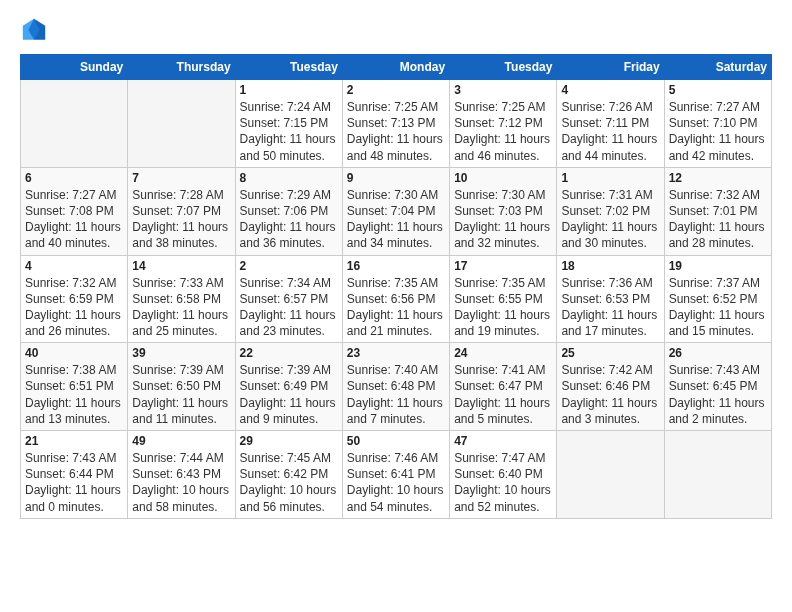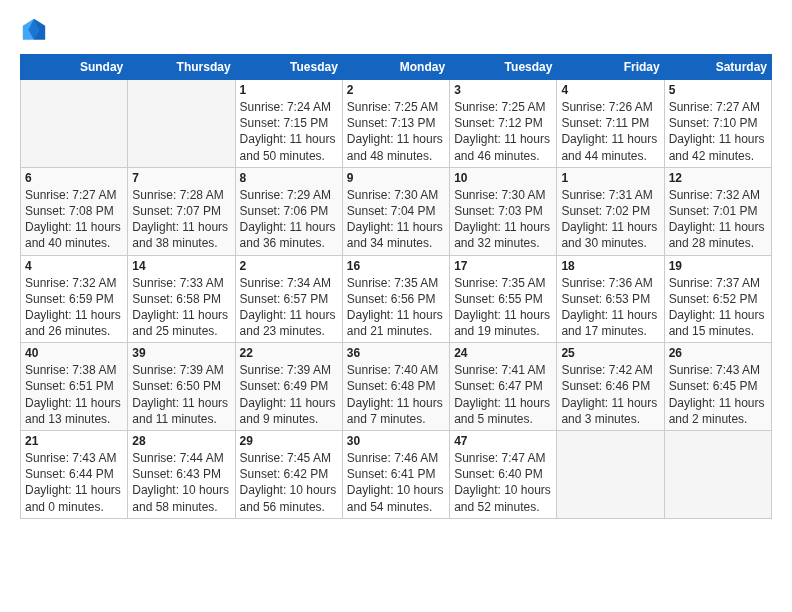--- a/index.html
+++ b/index.html
@@ -224,21 +224,21 @@
           </td>
           <td>
             <span class="day-num">39</span>
             <div class="day-detail">Sunrise: 7:39 AM<br>Sunset: 6:50 PM<br>Daylight: 11 hours and 11 minutes.</div>
           </td>
           <td>
             <span class="day-num">22</span>
             <div class="day-detail">Sunrise: 7:39 AM<br>Sunset: 6:49 PM<br>Daylight: 11 hours and 9 minutes.</div>
           </td>
           <td>
-            <span class="day-num">36</span>
+            <span class="day-num">23</span>
             <div class="day-detail">Sunrise: 7:40 AM<br>Sunset: 6:48 PM<br>Daylight: 11 hours and 7 minutes.</div>
           </td>
           <td>
             <span class="day-num">24</span>
             <div class="day-detail">Sunrise: 7:41 AM<br>Sunset: 6:47 PM<br>Daylight: 11 hours and 5 minutes.</div>
           </td>
           <td>
             <span class="day-num">25</span>
             <div class="day-detail">Sunrise: 7:42 AM<br>Sunset: 6:46 PM<br>Daylight: 11 hours and 3 minutes.</div>
           </td>
@@ -246,29 +246,29 @@
             <span class="day-num">26</span>
             <div class="day-detail">Sunrise: 7:43 AM<br>Sunset: 6:45 PM<br>Daylight: 11 hours and 2 minutes.</div>
           </td>
         </tr>
         <tr>
           <td>
             <span class="day-num">21</span>
             <div class="day-detail">Sunrise: 7:43 AM<br>Sunset: 6:44 PM<br>Daylight: 11 hours and 0 minutes.</div>
           </td>
           <td>
-            <span class="day-num">28</span>
+            <span class="day-num">49</span>
             <div class="day-detail">Sunrise: 7:44 AM<br>Sunset: 6:43 PM<br>Daylight: 10 hours and 58 minutes.</div>
           </td>
           <td>
             <span class="day-num">29</span>
             <div class="day-detail">Sunrise: 7:45 AM<br>Sunset: 6:42 PM<br>Daylight: 10 hours and 56 minutes.</div>
           </td>
           <td>
-            <span class="day-num">30</span>
+            <span class="day-num">50</span>
             <div class="day-detail">Sunrise: 7:46 AM<br>Sunset: 6:41 PM<br>Daylight: 10 hours and 54 minutes.</div>
           </td>
           <td>
             <span class="day-num">47</span>
             <div class="day-detail">Sunrise: 7:47 AM<br>Sunset: 6:40 PM<br>Daylight: 10 hours and 52 minutes.</div>
           </td>
           <td class="empty"></td>
           <td class="empty"></td>
         </tr>
       </tbody>

